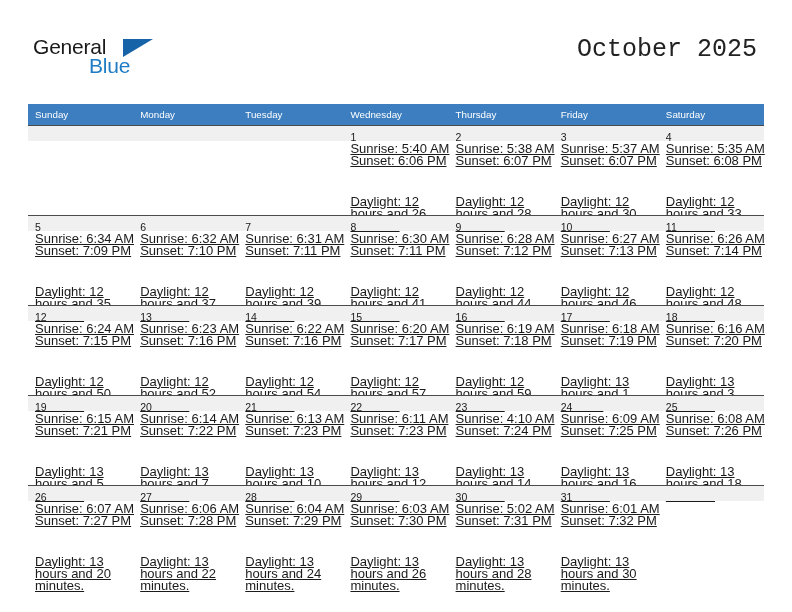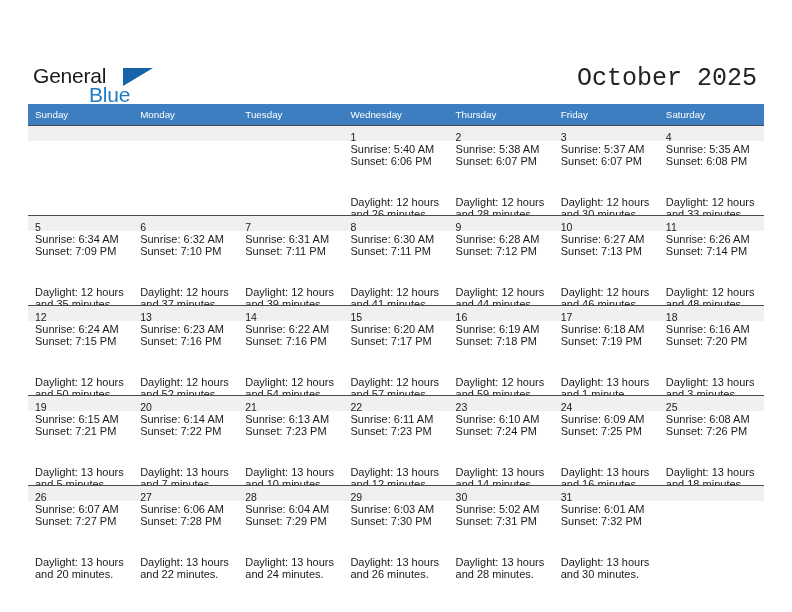--- a/index.html
+++ b/index.html
@@ -21,21 +21,20 @@
     box-sizing: border-box;
   }
 
   
   .header {
     position: absolute;
     left: 0;
     top: 0;
     width: 792px;
     height: 104px;
-    margin-top: 29px;
   }
   .logo {
     position: absolute;
     left: 33px;
     top: 36px;
     width: 140px;
     height: 50px;
   }
   .logo-general {
     position: absolute;
@@ -143,23 +142,24 @@
     padding: 1px 0 0 7px;
     box-sizing: border-box;
   }
   .daynum {
     font-size: 10.5px;
     color: #1a1a1a;
     line-height: 13px;
   }
   .info {
     padding: 2px 6px 0 7px;
-    font-size: 11px;
+    font-size: 13px;
     line-height: 12.3px;
     color: #1a1a1a;
+    text-decoration: underline;
   }
   .info div {
     white-space: nowrap;
   }
   .info .daylight {
     white-space: normal;
     margin-top: 28px;
   }
 </style>
 </head>
@@ -430,21 +430,21 @@
                 <div>Sunrise: 6:11 AM</div>
                 <div>Sunset: 7:23 PM</div>
                 <div class="daylight">Daylight: 13 hours and 12 minutes.</div>
               </div>
             </div>
           </td>
           <td>
             <div class="cell shaded">
               <div class="daynum-bar"><span class="daynum">23</span></div>
               <div class="info">
-                <div>Sunrise: 6:10 AM</div>
+                <div>Sunrise: 4:10 AM</div>
                 <div>Sunset: 7:24 PM</div>
                 <div class="daylight">Daylight: 13 hours and 14 minutes.</div>
               </div>
             </div>
           </td>
           <td>
             <div class="cell shaded">
               <div class="daynum-bar"><span class="daynum">24</span></div>
               <div class="info">
                 <div>Sunrise: 6:09 AM</div>

